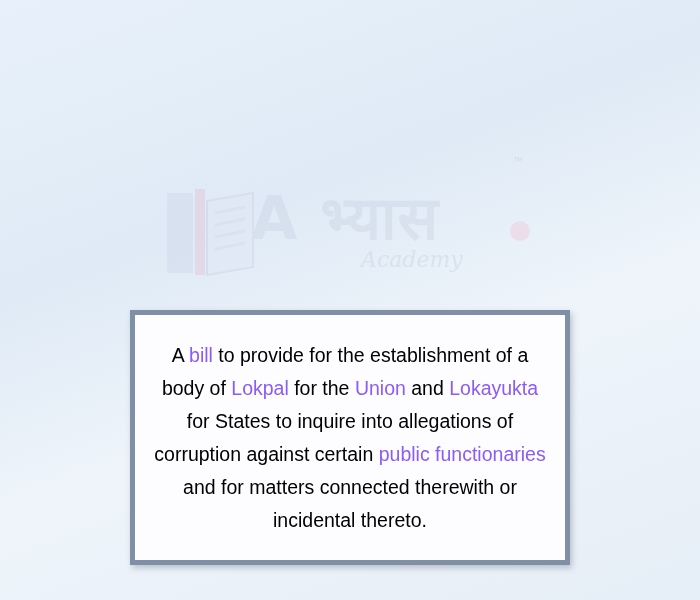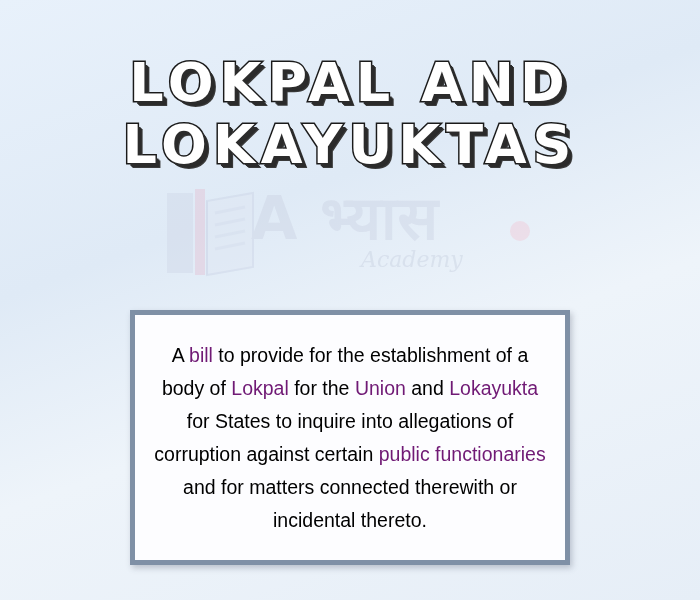--- a/index.html
+++ b/index.html
@@ -116,33 +116,29 @@
   #quote-text {
     font-family: "Liberation Sans", sans-serif;
     font-size: 19.5px;
     line-height: 33px;
     color: #000000;
     text-align: center;
     padding: 0 18px;
     font-weight: 400;
   }
   .hl {
-    color: #701a75;
+    color: #8b5cf6;
     font-weight: 400;
   }
 </style>
 </head>
 <body>
 
 <div id="slide">
 
-  <div id="title-block">
-    <div class="title-line">LOKPAL  AND</div>
-    <div class="title-line">LOKAYUKTAS</div>
-  </div>
 
   <div id="watermark">
     <svg id="wm-book" viewBox="0 0 90 92">
       <rect x="2" y="6" width="26" height="80" fill="#cdd5e6"></rect>
       <rect x="30" y="2" width="10" height="86" fill="#e4bcd0"></rect>
       <path d="M42 14 L88 6 L88 80 L42 88 Z" fill="#dfe5f2" stroke="#c7d0e3" stroke-width="2"></path>
       <path d="M42 14 L42 88" stroke="#c0c9de" stroke-width="2"></path>
       <path d="M50 26 L80 20 M50 38 L80 32 M50 50 L80 44 M50 62 L80 56" stroke="#cfd7e8" stroke-width="3"></path>
     </svg>
     <div id="wm-text">A भ्यास</div>

